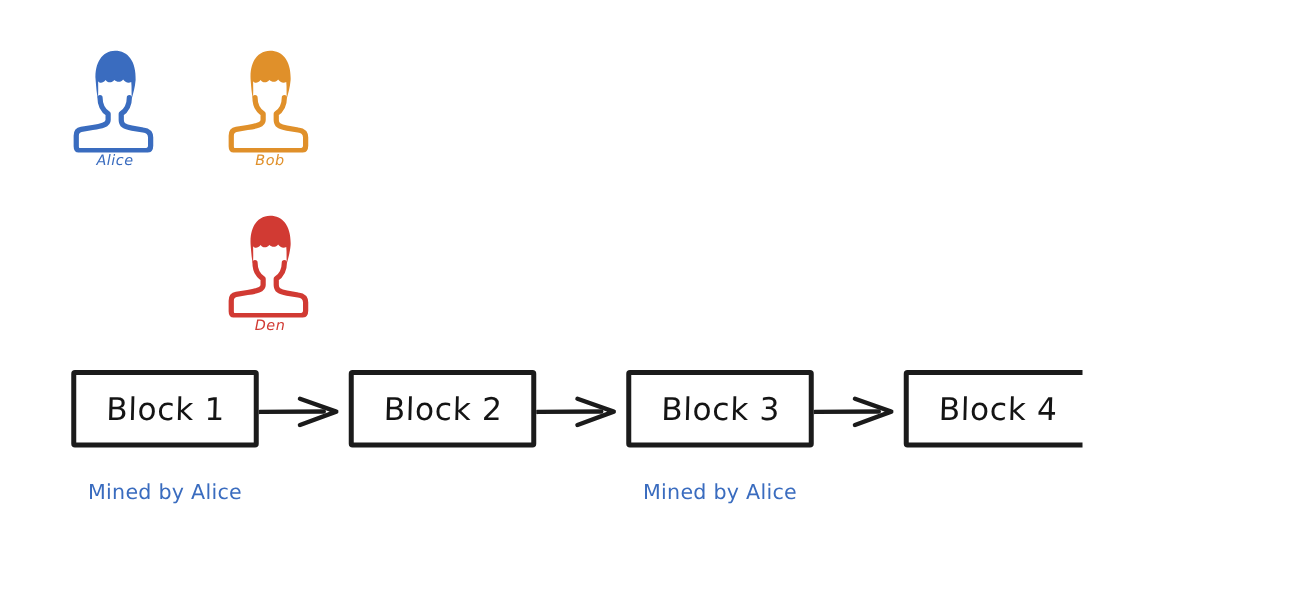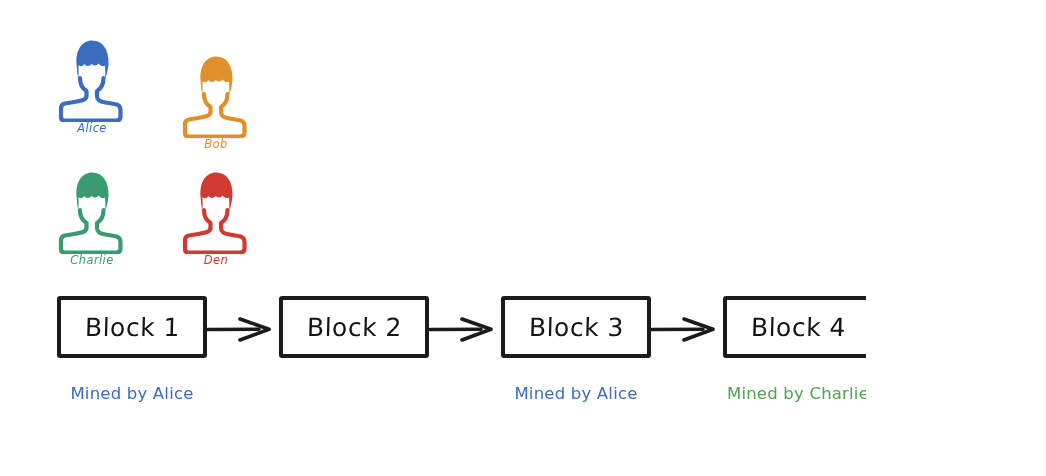--- a/index.html
+++ b/index.html
@@ -106,55 +106,38 @@
                C30.5 66 25 67 18 68 L9 69.5 C6 70 5 71.5 5 74.5
                L5 83 C5 85.5 6 86.5 8.5 86.5 L60 86.5
                C63 86.5 64.5 85 64.5 82.5 L64.5 76
                C64.5 72.5 62.5 70.5 58.5 70 L49.5 68.5
                C43.5 67.5 41 66 41 62 L41 57
                C45 54.5 47.5 50 47.5 44" fill="none" stroke="#3a6cbf" stroke-width="4.2" stroke-linecap="round" stroke-linejoin="round"></path>
     </svg>
     <div class="avatar-name" style="color:#3a6cbf;">Alice</div>
   </div>
 
-  <div class="avatar-group" style="left:170px; top:50px;">
+  <div class="avatar-group" style="left:170px; top:34px;">
     <svg class="avatar-icon" viewBox="0 0 72 88">
       <path d="M20.5 30 C19.5 16 26 6.5 36 6.5 C46.5 6.5 53 15 52.5 30
                C52 36 50.5 41 49.5 44.5 C49 41 49.5 35.5 49 31.5
                C46.5 33 44 31.5 42.5 29.5 C41 32 37.5 32 35.5 30
                C33.5 32.5 30 32.5 28.5 30 C26.5 32.5 24 33 22.5 31
                C22.5 35 22.8 40.5 22.3 44.5 C21.3 41 21 36 20.5 30 Z" fill="#e0902a"></path>
       <path d="M24 44 C24 50 26.5 54.5 30.5 57 L30.5 62
                C30.5 66 25 67 18 68 L9 69.5 C6 70 5 71.5 5 74.5
                L5 83 C5 85.5 6 86.5 8.5 86.5 L60 86.5
                C63 86.5 64.5 85 64.5 82.5 L64.5 76
                C64.5 72.5 62.5 70.5 58.5 70 L49.5 68.5
                C43.5 67.5 41 66 41 62 L41 57
                C45 54.5 47.5 50 47.5 44" fill="none" stroke="#e0902a" stroke-width="4.2" stroke-linecap="round" stroke-linejoin="round"></path>
     </svg>
     <div class="avatar-name" style="color:#e0902a;">Bob</div>
   </div>
 
-  <div class="avatar-group" style="left:46px; top:166px;">
-    <svg class="avatar-icon" viewBox="0 0 72 88">
-      <path d="M20.5 30 C19.5 16 26 6.5 36 6.5 C46.5 6.5 53 15 52.5 30
-               C52 36 50.5 41 49.5 44.5 C49 41 49.5 35.5 49 31.5
-               C46.5 33 44 31.5 42.5 29.5 C41 32 37.5 32 35.5 30
-               C33.5 32.5 30 32.5 28.5 30 C26.5 32.5 24 33 22.5 31
-               C22.5 35 22.8 40.5 22.3 44.5 C21.3 41 21 36 20.5 30 Z" fill="#3a9a70"></path>
-      <path d="M24 44 C24 50 26.5 54.5 30.5 57 L30.5 62
-               C30.5 66 25 67 18 68 L9 69.5 C6 70 5 71.5 5 74.5
-               L5 83 C5 85.5 6 86.5 8.5 86.5 L60 86.5
-               C63 86.5 64.5 85 64.5 82.5 L64.5 76
-               C64.5 72.5 62.5 70.5 58.5 70 L49.5 68.5
-               C43.5 67.5 41 66 41 62 L41 57
-               C45 54.5 47.5 50 47.5 44" fill="none" stroke="#3a9a70" stroke-width="4.2" stroke-linecap="round" stroke-linejoin="round"></path>
-    </svg>
-    <div class="avatar-name" style="color:#3a9a70;">Charlie</div>
-  </div>
 
   <div class="avatar-group" style="left:170px; top:166px;">
     <svg class="avatar-icon" viewBox="0 0 72 88">
       <path d="M20.5 30 C19.5 16 26 6.5 36 6.5 C46.5 6.5 53 15 52.5 30
                C52 36 50.5 41 49.5 44.5 C49 41 49.5 35.5 49 31.5
                C46.5 33 44 31.5 42.5 29.5 C41 32 37.5 32 35.5 30
                C33.5 32.5 30 32.5 28.5 30 C26.5 32.5 24 33 22.5 31
                C22.5 35 22.8 40.5 22.3 44.5 C21.3 41 21 36 20.5 30 Z" fill="#d13a33"></path>
       <path d="M24 44 C24 50 26.5 54.5 30.5 57 L30.5 62
                C30.5 66 25 67 18 68 L9 69.5 C6 70 5 71.5 5 74.5
@@ -186,21 +169,20 @@
       <div class="block-box">
         <span class="block-label">Block 3</span>
       </div>
       <div class="mined-label" style="color:#3a6cbf;">Mined by Alice</div>
     </div>
 
     <div class="block-col" style="left:723px;">
       <div class="block-box">
         <span class="block-label">Block 4</span>
       </div>
-      <div class="mined-label" style="color:#4ca44c;">Mined by Charlie</div>
     </div>
 
     <svg class="arrow" viewBox="0 0 74 26" style="left:207px;">
       <path d="M1 13.5 L52 13.2" fill="none" stroke="#1b1b1b" stroke-width="3.6" stroke-linecap="round"></path>
       <path d="M33 3 L62 13.3 L33 24" fill="none" stroke="#1b1b1b" stroke-width="3.6" stroke-linecap="round" stroke-linejoin="round"></path>
     </svg>
 
     <svg class="arrow" viewBox="0 0 74 26" style="left:429px;">
       <path d="M1 13.5 L52 13.2" fill="none" stroke="#1b1b1b" stroke-width="3.6" stroke-linecap="round"></path>
       <path d="M33 3 L62 13.3 L33 24" fill="none" stroke="#1b1b1b" stroke-width="3.6" stroke-linecap="round" stroke-linejoin="round"></path>

